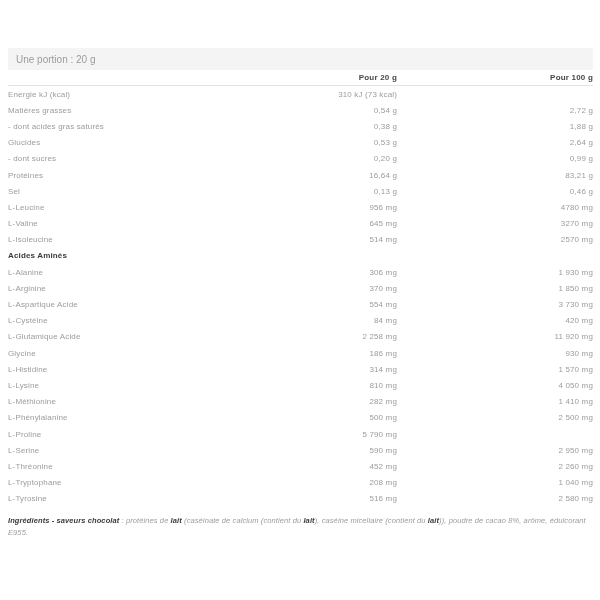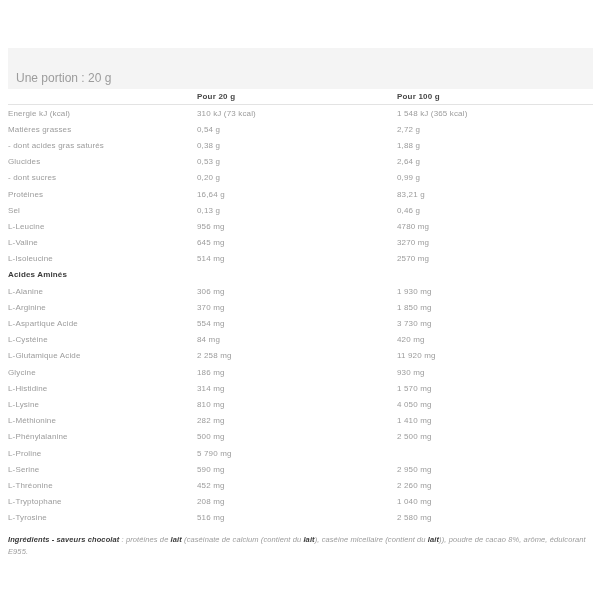--- a/index.html
+++ b/index.html
@@ -11,24 +11,24 @@
   }
   .page { position: relative; width: 600px; height: 600px; }
   .card { margin: 48px 7px 0 8px; }
 
   .head-box { background: #f4f4f4; padding: 6px 8px; }
   .title {
     font-size: 9.5px; font-weight: bold; font-style: italic;
     color: #3b3b3b; letter-spacing: 0.4px; line-height: 10px;
     text-transform: uppercase;
   }
-  .subtitle { font-size: 12px; color: #9c9c9c; margin-top: 20px; line-height: 9px; }
+  .subtitle { font-size: 10px; color: #9c9c9c; margin-top: 1px; line-height: 9px; }
 
   .grid3 { display: grid; grid-template-columns: 1fr 200px 196px; }
-  .c2, .c3 { text-align: left; }
+  .c2, .c3 { text-align: right; }
 
   .col-head {
     padding: 3px 0 3px;
     border-bottom: 1px solid #e3e3e3;
     font-size: 8px; font-weight: bold; color: #474747;
     letter-spacing: 0.2px;
   }
 
   #rows { }
   .t-row {
@@ -56,21 +56,20 @@
     <div class="col-head grid3">
       <div class="c1"></div>
       <div class="c2">Pour 20 g</div>
       <div class="c3">Pour 100 g</div>
     </div>
 
     <div id="rows">
         <div class="t-row grid3">
           <div class="c1">Energie kJ (kcal)</div>
           <div class="c2">310 kJ (73 kcal)</div>
-          <div class="c3">1 548 kJ (365 kcal)</div>
         </div>
         <div class="t-row grid3">
           <div class="c1">Matières grasses</div>
           <div class="c2">0,54 g</div>
           <div class="c3">2,72 g</div>
         </div>
         <div class="t-row grid3">
           <div class="c1">- dont acides gras saturés</div>
           <div class="c2">0,38 g</div>
           <div class="c3">1,88 g</div>

